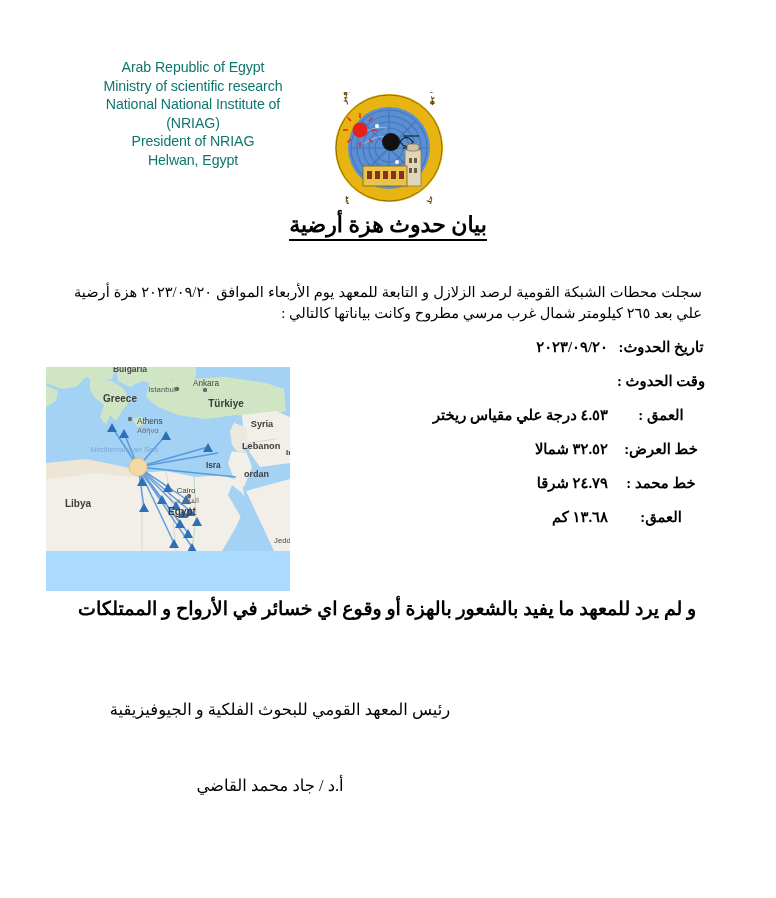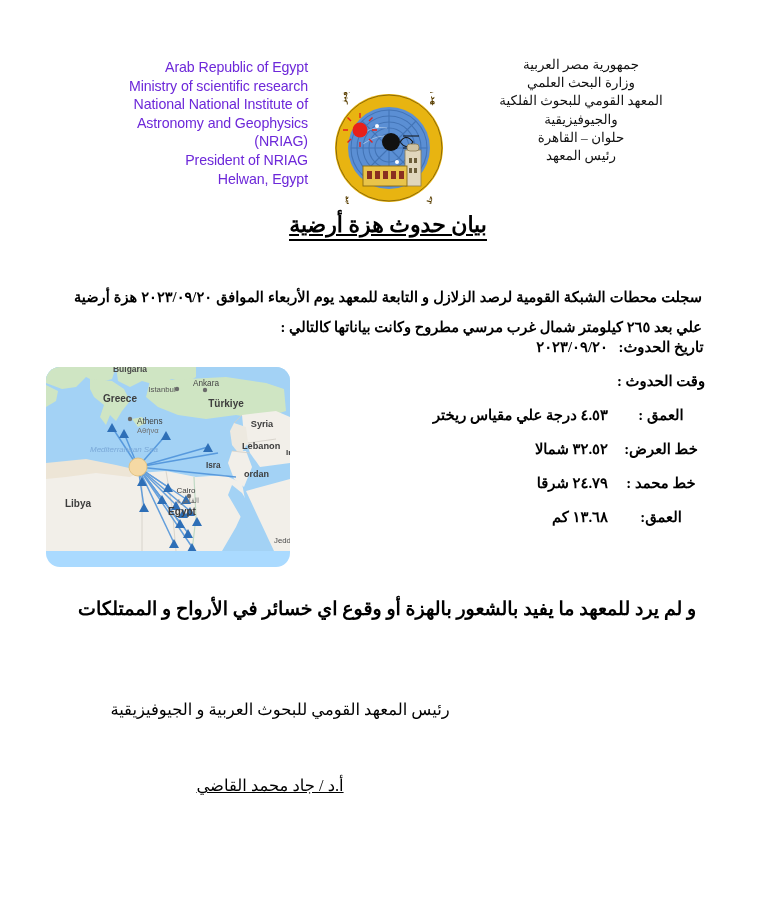--- a/index.html
+++ b/index.html
@@ -23,25 +23,25 @@
     top: 48px;
     left: 0;
     width: 776px;
     height: 140px;
   }
   .header-en {
     position: absolute;
     left: 78px;
     top: 10px;
     width: 230px;
-    text-align: right;
+    text-align: center;
     font-family: "Liberation Sans", "DejaVu Sans", sans-serif;
     font-size: 14.2px;
     line-height: 18.6px;
-    color: #6d28d9;
+    color: #0f766e;
     letter-spacing: -0.1px;
   }
   .header-ar {
     position: absolute;
     right: 70px;
     top: 8px;
     width: 250px;
     text-align: center;
     direction: rtl;
     font-family: "Liberation Serif", "DejaVu Serif", serif;
@@ -61,50 +61,48 @@
   .doc-title {
     position: absolute;
     top: 212px;
     left: 0;
     width: 776px;
     text-align: center;
     direction: rtl;
     font-size: 22px;
     font-weight: bold;
     color: #000;
-    text-decoration: underline;
   }
   .doc-title span {
     border-bottom: 2px solid #000;
     padding-bottom: 2px;
   }
 
   
   .intro {
     position: absolute;
     top: 282px;
     left: 74px;
     width: 628px;
     direction: rtl;
     text-align: justify;
     font-size: 14.6px;
-    font-weight: bold;
-    line-height: 30px;
+    font-weight: normal;
+    line-height: 21px;
   }
 
   
   .map {
     position: absolute;
     left: 46px;
     top: 367px;
     width: 244px;
-    height: 200px;
+    height: 224px;
     overflow: hidden;
     background: #aadaff;
-    border-radius: 14px;
   }
   .map svg { display: block; }
 
   
   .data-table {
     position: absolute;
     top: 338px;
     right: 68px;
     width: 340px;
     direction: rtl;
@@ -152,33 +150,31 @@
     font-size: 16.4px;
   }
   .sign-name {
     position: absolute;
     top: 776px;
     left: 0;
     width: 540px;
     text-align: center;
     direction: rtl;
     font-size: 16.4px;
-    text-decoration: underline;
   }
 </style>
 </head>
 <body>
 
 <div class="header">
 
   <div class="header-en">
     <div>Arab Republic of Egypt</div>
     <div>Ministry of scientific research</div>
     <div>National National Institute of</div>
-    <div>Astronomy and Geophysics</div>
     <div>(NRIAG)</div>
     <div>President of NRIAG</div>
     <div>Helwan, Egypt</div>
   </div>
 
   <div class="logo-wrap">
     <svg width="112" height="112" viewBox="0 0 112 112">
       <circle cx="56" cy="56" r="54" fill="#E8B411"></circle>
       <circle cx="56" cy="56" r="53" fill="none" stroke="#8c6a06" stroke-width="1"></circle>
       <circle cx="56" cy="56" r="41" fill="#5B8FD4"></circle>
@@ -224,28 +220,20 @@
       <text font-size="7.4" font-family="'DejaVu Sans', sans-serif" fill="#5a3f02" font-weight="bold">
         <textPath href="#arcTop" startOffset="50%" text-anchor="middle">المعهد القومي للبحوث الفلكية والجيوفيزيقية</textPath>
       </text>
       <path id="arcBot" d="M56 99 m-44 0 a44 44 0 0 0 88 0" fill="none"></path>
       <text font-size="6.6" font-family="'DejaVu Sans', sans-serif" fill="#5a3f02" font-weight="bold">
         <textPath href="#arcBot" startOffset="50%" text-anchor="middle">حلوان - القاهرة - جمهورية مصر العربية</textPath>
       </text>
     </svg>
   </div>
 
-  <div class="header-ar">
-    <div>جمهورية مصر العربية</div>
-    <div>وزارة البحث العلمي</div>
-    <div>المعهد القومي للبحوث الفلكية</div>
-    <div>والجيوفيزيقية</div>
-    <div>حلوان – القاهرة</div>
-    <div>رئيس المعهد</div>
-  </div>
 </div>
 
 <div class="doc-title">
   <span>بيان حدوث هزة أرضية</span>
 </div>
 
 <div class="intro">سجلت محطات الشبكة القومية لرصد الزلازل و التابعة للمعهد  يوم الأربعاء الموافق ٢٠٢٣/٠٩/٢٠ هزة أرضية علي بعد ٢٦٥ كيلومتر  شمال غرب مرسي مطروح وكانت بياناتها كالتالي :</div>
 
 <div class="map">
   <svg width="244" height="184" viewBox="0 0 244 184">
@@ -374,14 +362,14 @@
     <div class="data-value">٢٤.٧٩ شرقا</div>
   </div>
   <div class="data-row">
     <div class="data-label">العمق:</div>
     <div class="data-value">١٣.٦٨  كم</div>
   </div>
 </div>
 
 <div class="notice">و لم يرد للمعهد ما يفيد بالشعور بالهزة أو وقوع اي خسائر في الأرواح و الممتلكات</div>
 
-<div class="sign-title">رئيس المعهد القومي للبحوث العربية و الجيوفيزيقية</div>
+<div class="sign-title">رئيس المعهد القومي للبحوث الفلكية و الجيوفيزيقية</div>
 <div class="sign-name">أ.د / جاد محمد القاضي</div>
 
 </body></html>

